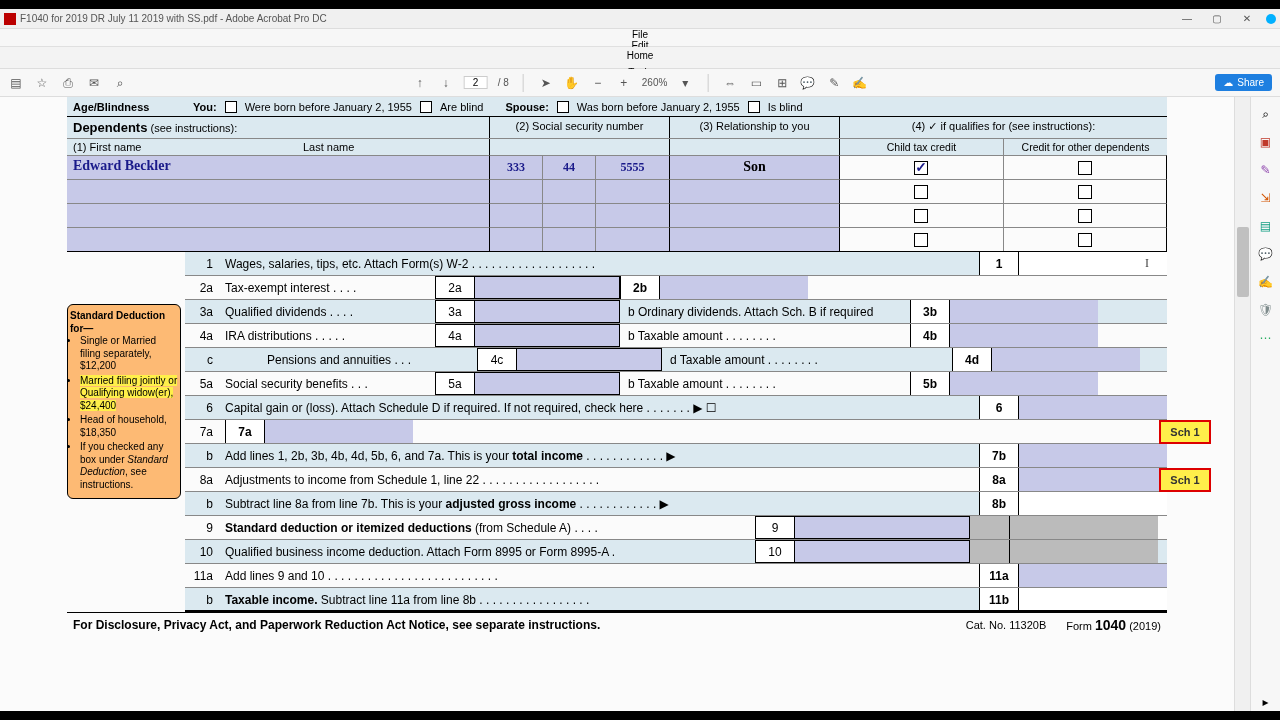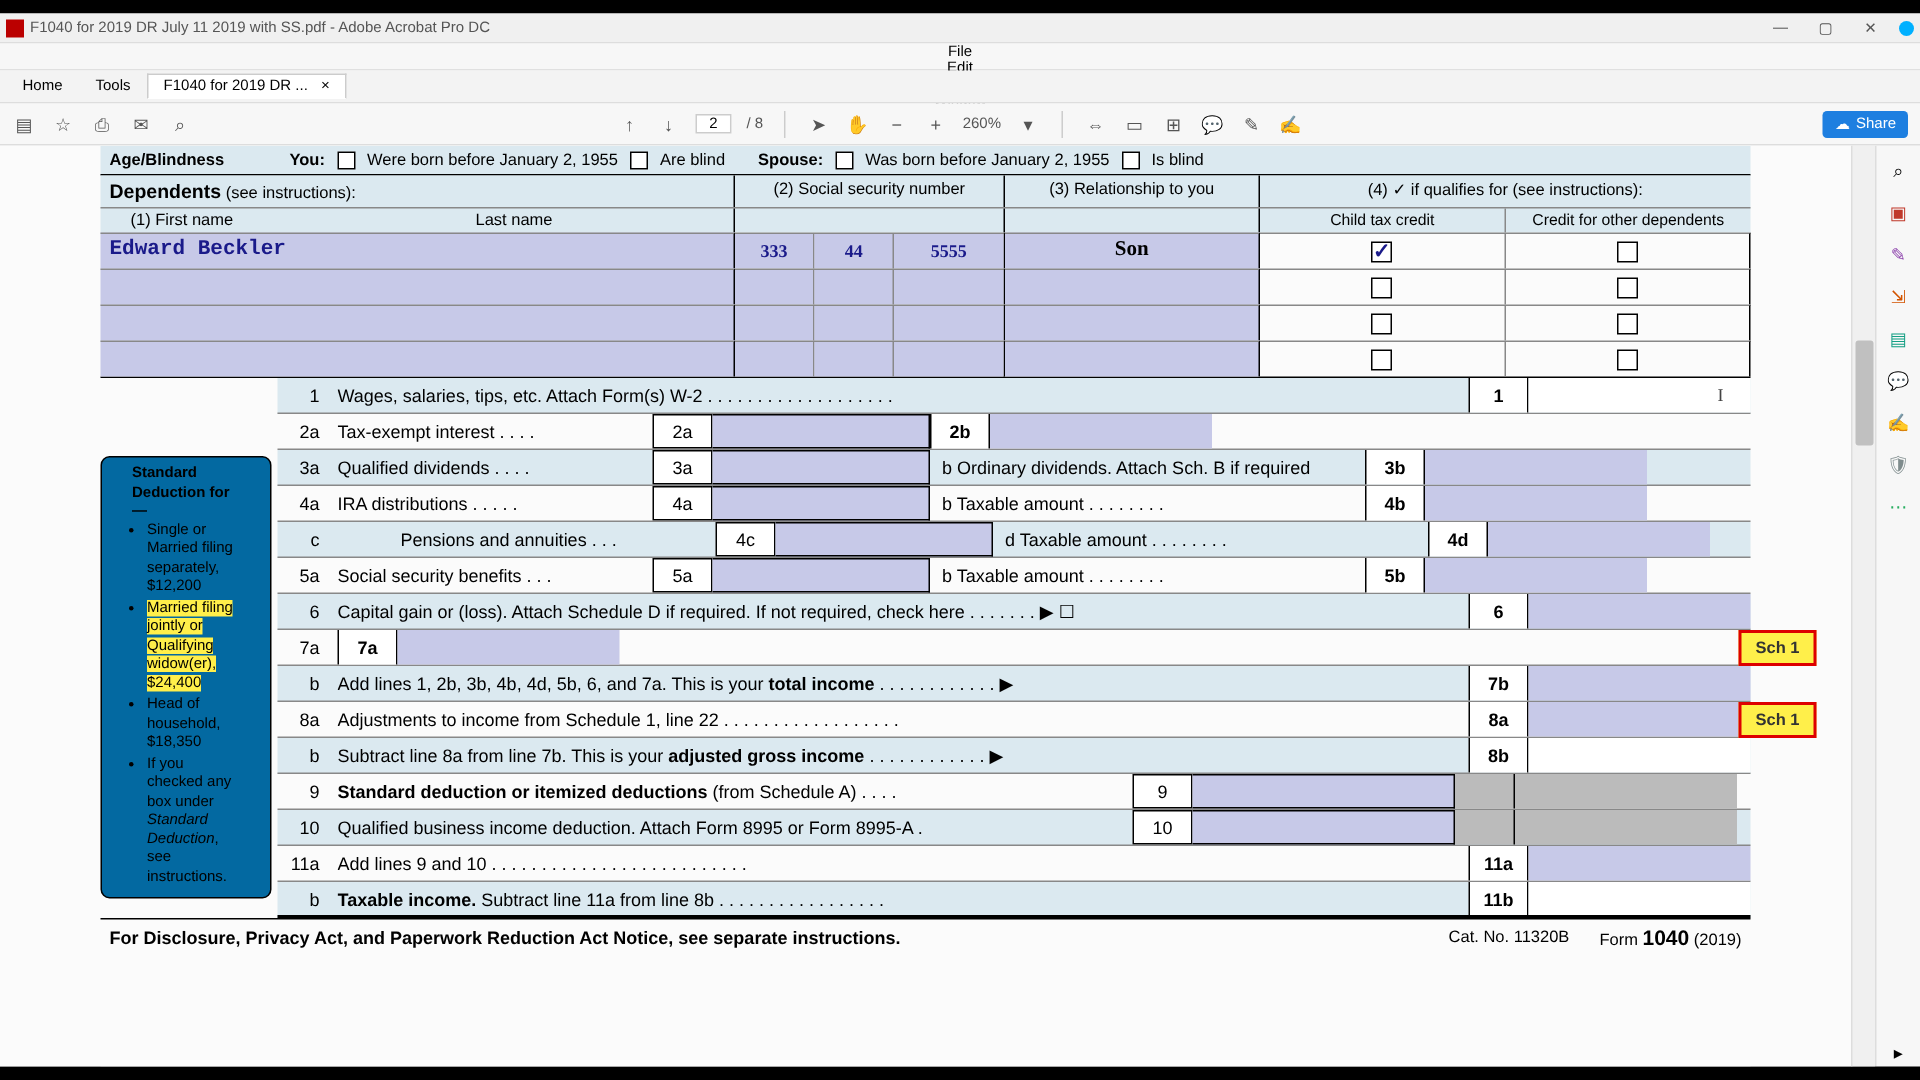--- a/index.html
+++ b/index.html
@@ -15,21 +15,21 @@
   .title-bar .title-icon { width: 12px; height: 12px; background: #b00; margin-right: 4px; }
   .title-bar .title-text { flex: 1; }
   .title-bar .win-btn { width: 30px; height: 18px; display: flex; align-items: center; justify-content: center; cursor: pointer; }
   .title-bar .notif { width: 10px; height: 10px; background: #00b0ff; border-radius: 50%; margin-left: 4px; }
 
   
   .menu-bar { background: #f7f7f7; height: 18px; display: flex; align-items: center; padding: 0 4px; font-size: 10px; border-bottom: 1px solid #e0e0e0; flex-direction: column; }
   .menu-bar span { padding: 0 6px; cursor: pointer; }
 
   
-  .tab-row { background: #f3f3f3; height: 22px; display: flex; align-items: center; padding: 0 4px; border-bottom: 1px solid #ddd; }
+  .tab-row { background: #f3f3f3; height: 22px; display: flex; align-items: center; padding: 0 4px; border-bottom: 1px solid #ddd; flex-direction: column; }
   .tab-row .tab-btn { padding: 2px 10px; font-size: 10px; border: 1px solid transparent; cursor: pointer; }
   .tab-row .tab-btn.active { background: #fff; border: 1px solid #ccc; border-bottom: 1px solid #fff; }
 
   
   .toolbar { background: #f7f7f7; height: 28px; display: flex; align-items: center; padding: 0 8px; border-bottom: 1px solid #ddd; position: relative; }
   .toolbar .tb-group { display: flex; align-items: center; gap: 10px; }
   .toolbar .tb-center { position: absolute; left: 50%; transform: translateX(-50%); display: flex; align-items: center; gap: 10px; }
   .toolbar .tb-right { margin-left: auto; }
   .tb-icon { width: 16px; height: 16px; display: inline-flex; align-items: center; justify-content: center; color: #555; cursor: pointer; font-size: 12px; }
   .divider { width: 1px; height: 18px; background: #ccc; margin: 0 4px; }
@@ -57,26 +57,26 @@
   .dep-section { border-bottom: 1px solid #000; }
   .dep-header { display: flex; background: #dbe9f0; }
   .dep-header > div { border-right: 1px solid #000; padding: 3px 6px; font-size: 11px; }
   .dep-main { width: 423px; }
   .dep-ssn  { width: 180px; text-align: center; }
   .dep-rel  { width: 170px; text-align: center; }
   .dep-qual { flex: 1; }
   .dep-qual-sub { display: flex; }
   .dep-qual-sub > div { flex: 1; padding: 2px 4px; text-align: center; font-size: 10.5px; }
   .dep-subhead { display: flex; background: #dbe9f0; border-top: 1px solid #888; }
-  .dep-subhead > div { border-right: 1px solid #000; padding: 2px 20px; font-size: 11px; }
+  .dep-subhead > div { border-right: 1px solid #000; padding: 2px 6px; font-size: 11px; }
   .dep-sub-main { width: 423px; display:flex; }
   .dep-sub-main .fn { width:230px; }
   .dep-data-row { display: flex; height: 24px; }
   .dep-data-row > div { border-right: 1px solid #000; border-top: 1px solid #888; font-size: 14px; }
-  .dep-name-cell { width: 423px; background: #c7c9e8; padding: 2px 6px; font-family: Liberation Mono, monospace; font-weight: bold; color: #1a1a8a; font-size: 16px; }
+  .dep-name-cell { width: 423px; background: #c7c9e8; padding: 2px 6px; font-family: Liberation Serif, serif; font-weight: bold; color: #1a1a8a; font-size: 16px; }
   .dep-ssn-cell { width: 180px; display: flex; }
   .dep-ssn-cell > span { flex:1; text-align:center; background: #c7c9e8; border-right: 1px solid #888; font-family: "Times New Roman", serif; font-weight: bold; color: #1a1a8a; font-size: 12px; line-height: 22px; }
   .dep-ssn-cell > span:last-child { border-right:none; flex:1.4; }
   .dep-ssn-cell > span:first-child { flex:1; }
   .dep-rel-cell { width: 170px; text-align:center; background: #c7c9e8; font-family: "Times New Roman", serif; font-weight: bold; color: #000000; font-size: 15px; line-height: 22px; }
   .dep-chk-cell { flex:1; display:flex; }
   .dep-chk-cell > div { flex:1; display:flex; align-items:center; justify-content:center; border-right:1px solid #888; }
   .dep-chk-cell > div:last-child { border-right:none; }
   .dep-chk { width: 14px; height: 14px; border: 1.5px solid #000; background: #fff; position: relative; }
   .dep-chk.checked::after { content: "✓"; position: absolute; top: -3px; left: 0px; font-size: 14px; font-weight: bold; color: #1a1a8a; }
@@ -92,21 +92,21 @@
   .small-box-no { width: 40px; border: 1px solid #000; text-align:center; font-size:12px; line-height:22px; background: #fff; }
   .small-box-val { width: 145px; border-top:1px solid #000; border-bottom:1px solid #000; border-right:1px solid #000; background: #c7c9e8; }
   .mid-text { width: 290px; font-size: 12px; line-height: 24px; padding-left: 8px; }
   .right-no { width: 40px; border-left:1px solid #000; border-right:1px solid #000; text-align:center; font-size:12px; font-weight: bold; line-height:24px; background:#fff; }
   .right-val { width: 148px; background:#c7c9e8; }
   .right-val.white { background:#fff; }
   .right-val.grey { background:#bbb; }
   .sch-tag { position:absolute; right:-44px; width:52px; height:24px; background:#ffef4a; border:2px solid #d00; color:#333; font-size:11px; font-weight:bold; display:flex; align-items:center; justify-content:center; }
 
   
-  .std-box { position: absolute; left: -118px; top: 52px; width: 114px; border: 1px solid #000; border-radius: 6px; background: #0369a1; padding: 5px 20px; font-size: 10px; line-height: 1.25; }
+  .std-box { position: absolute; left: -118px; top: 52px; width: 114px; border: 1px solid #000; border-radius: 6px; background: #fdba74; padding: 5px 2px; font-size: 10px; line-height: 1.25; }
   .std-box b { font-size: 10px; }
   .std-box ul { list-style: disc; padding-left: 10px; }
   .std-box li { margin-bottom: 2px; }
   .hl { background: #ffef4a; }
   .std-footer { display:flex; align-items:center; padding:4px 6px; font-size:12px; border-top:1px solid #000; }
   .std-footer .cat { margin-left:auto; margin-right:20px; font-size:11px; }
   .std-footer .form1040 { font-size:11px; }
   .std-footer .form1040 b { font-size:14px; }
 
   .main-offset { position: relative; left: 118px; width: 982px; }

